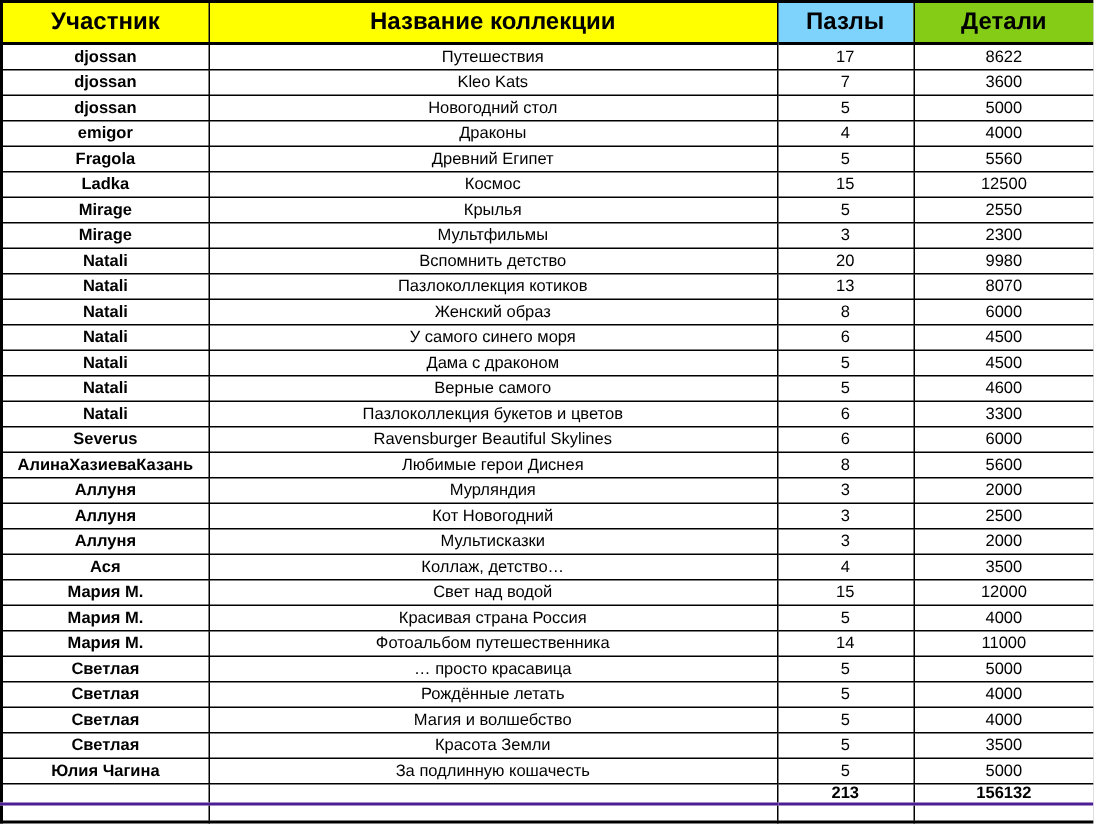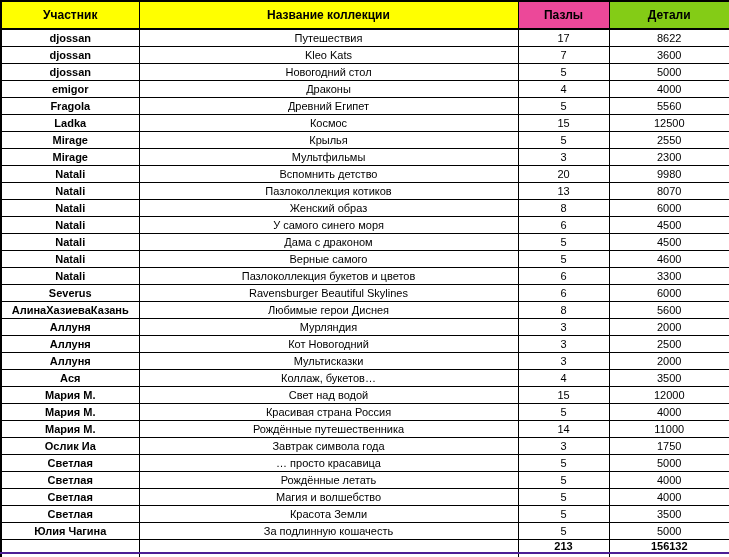--- a/index.html
+++ b/index.html
@@ -24,21 +24,21 @@
   }
   col.c1 { width: 138px; }
   col.c2 { width: 379px; }
   col.c3 { width: 91px; }
   col.c4 { width: 121px; }
   th {
     background: #ffff00;
     border: 1px solid #000000;
     border-bottom: 2px solid #000000;
     height: 26px;
-    font-size: 12px;
+    font-size: 16px;
     font-weight: bold;
     text-align: center;
     vertical-align: middle;
     padding: 0 2px;
   }
   td {
     border: 1px solid #000000;
     height: 16px;
     font-size: 11px;
     text-align: center;
@@ -66,21 +66,21 @@
     <colgroup>
       <col class="c1">
         <col class="c2">
         <col class="c3">
         <col class="c4">
     </colgroup>
     <thead>
       <tr>
         <th style="background: rgb(255, 255, 0);">Участник</th>
         <th style="background: rgb(255, 255, 0);">Название коллекции</th>
-        <th style="background: #ec4899;">Пазлы</th>
+        <th style="background: #7dd3fc;">Пазлы</th>
         <th style="background: #84cc16; text-align: center;">Детали</th>
       </tr>
     </thead>
     <tbody>
 
     <tr>
           <td class="participant">djossan</td>
           <td>Путешествия</td>
           <td>17</td>
           <td>8622</td>
@@ -194,47 +194,41 @@
           <td>2500</td>
         </tr>
         <tr>
           <td class="participant">Аллуня</td>
           <td>Мультисказки</td>
           <td>3</td>
           <td>2000</td>
         </tr>
         <tr>
           <td class="participant">Ася</td>
-          <td>Коллаж, букетов…</td>
+          <td>Коллаж, детство…</td>
           <td>4</td>
           <td>3500</td>
         </tr>
         <tr>
           <td class="participant">Мария М.</td>
           <td>Свет над водой</td>
           <td>15</td>
           <td>12000</td>
         </tr>
         <tr>
           <td class="participant">Мария М.</td>
           <td>Красивая страна Россия</td>
           <td>5</td>
           <td>4000</td>
         </tr>
         <tr>
           <td class="participant">Мария М.</td>
-          <td>Рождённые путешественника</td>
+          <td>Фотоальбом путешественника</td>
           <td>14</td>
           <td>11000</td>
-        </tr>
-        <tr>
-          <td class="participant">Ослик Иа</td>
-          <td>Завтрак символа года</td>
-          <td>3</td>
-          <td>1750</td>
         </tr>
         <tr>
           <td class="participant">Светлая</td>
           <td>… просто красавица</td>
           <td>5</td>
           <td>5000</td>
         </tr>
         <tr>
           <td class="participant">Светлая</td>
           <td>Рождённые летать</td>

